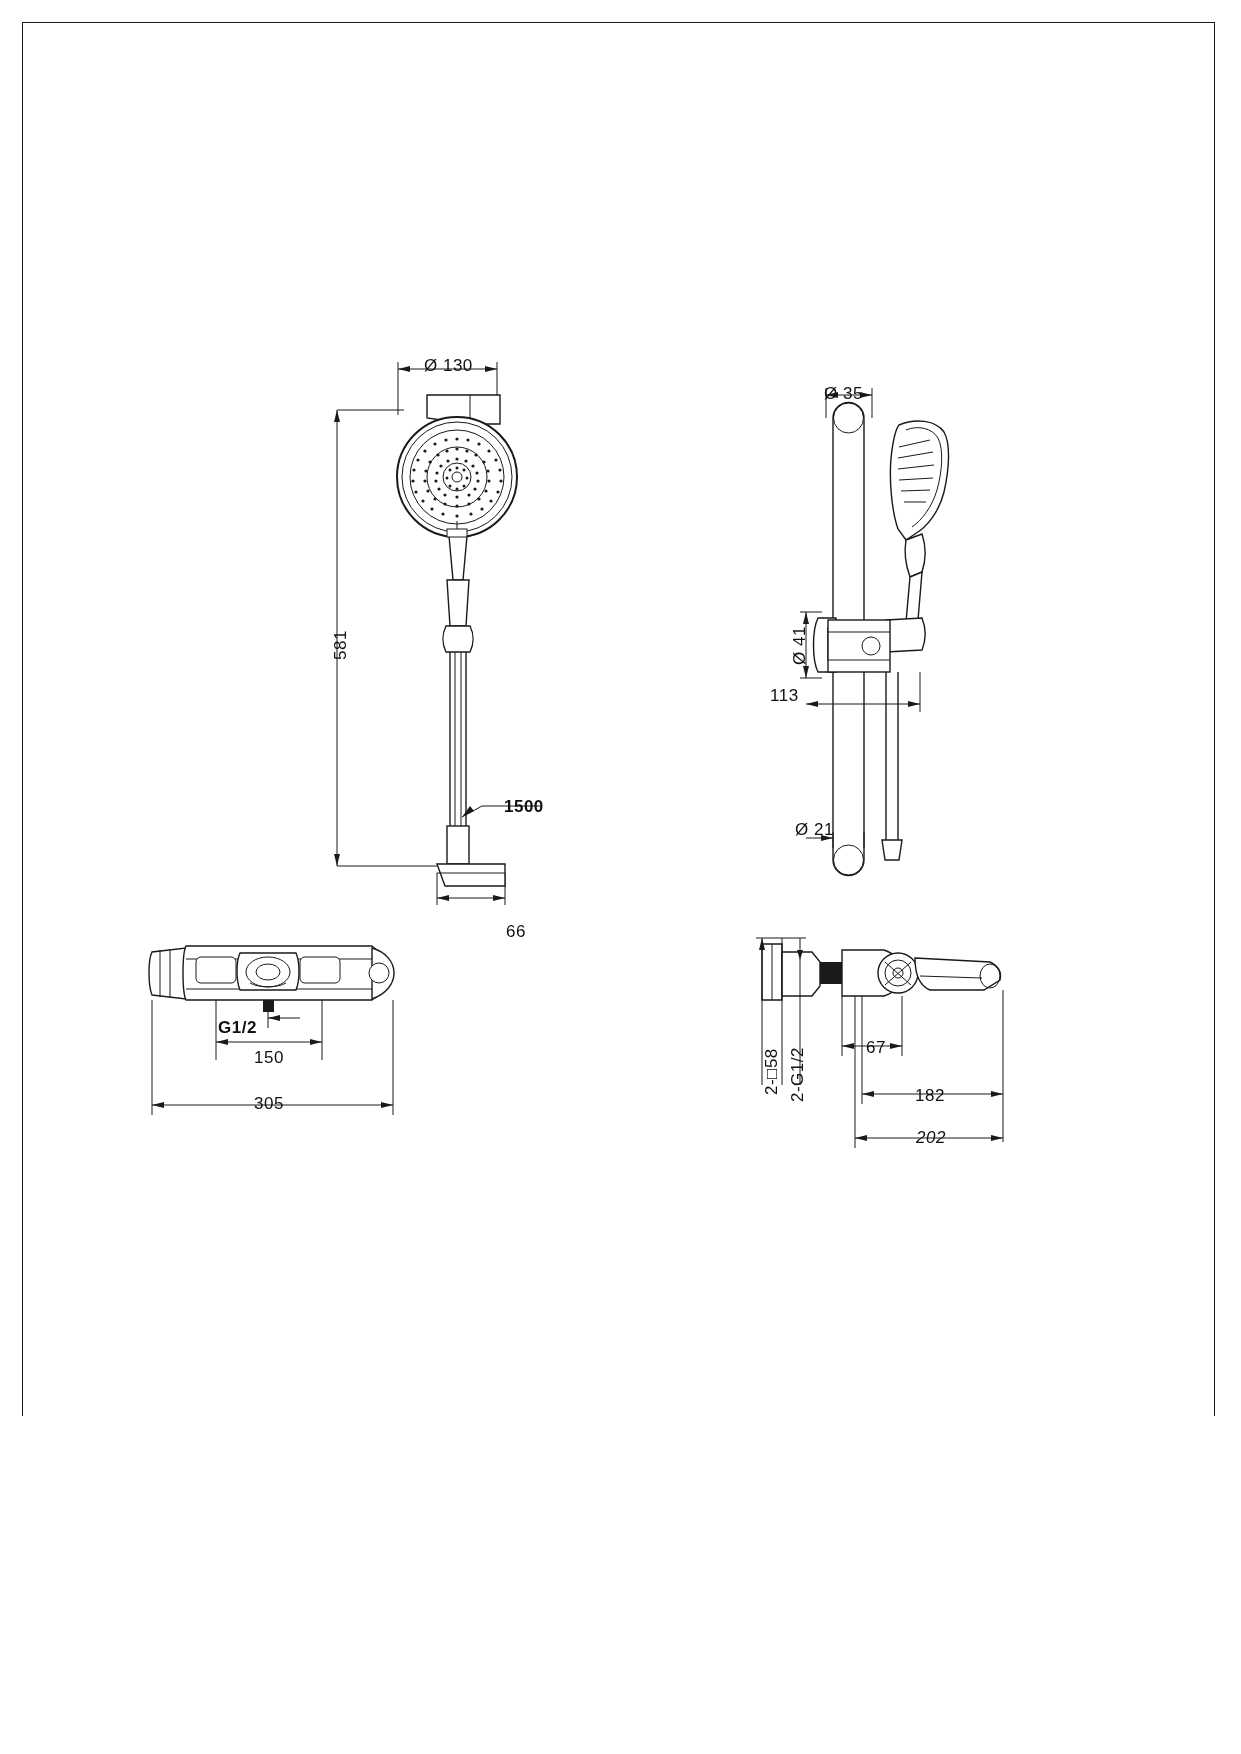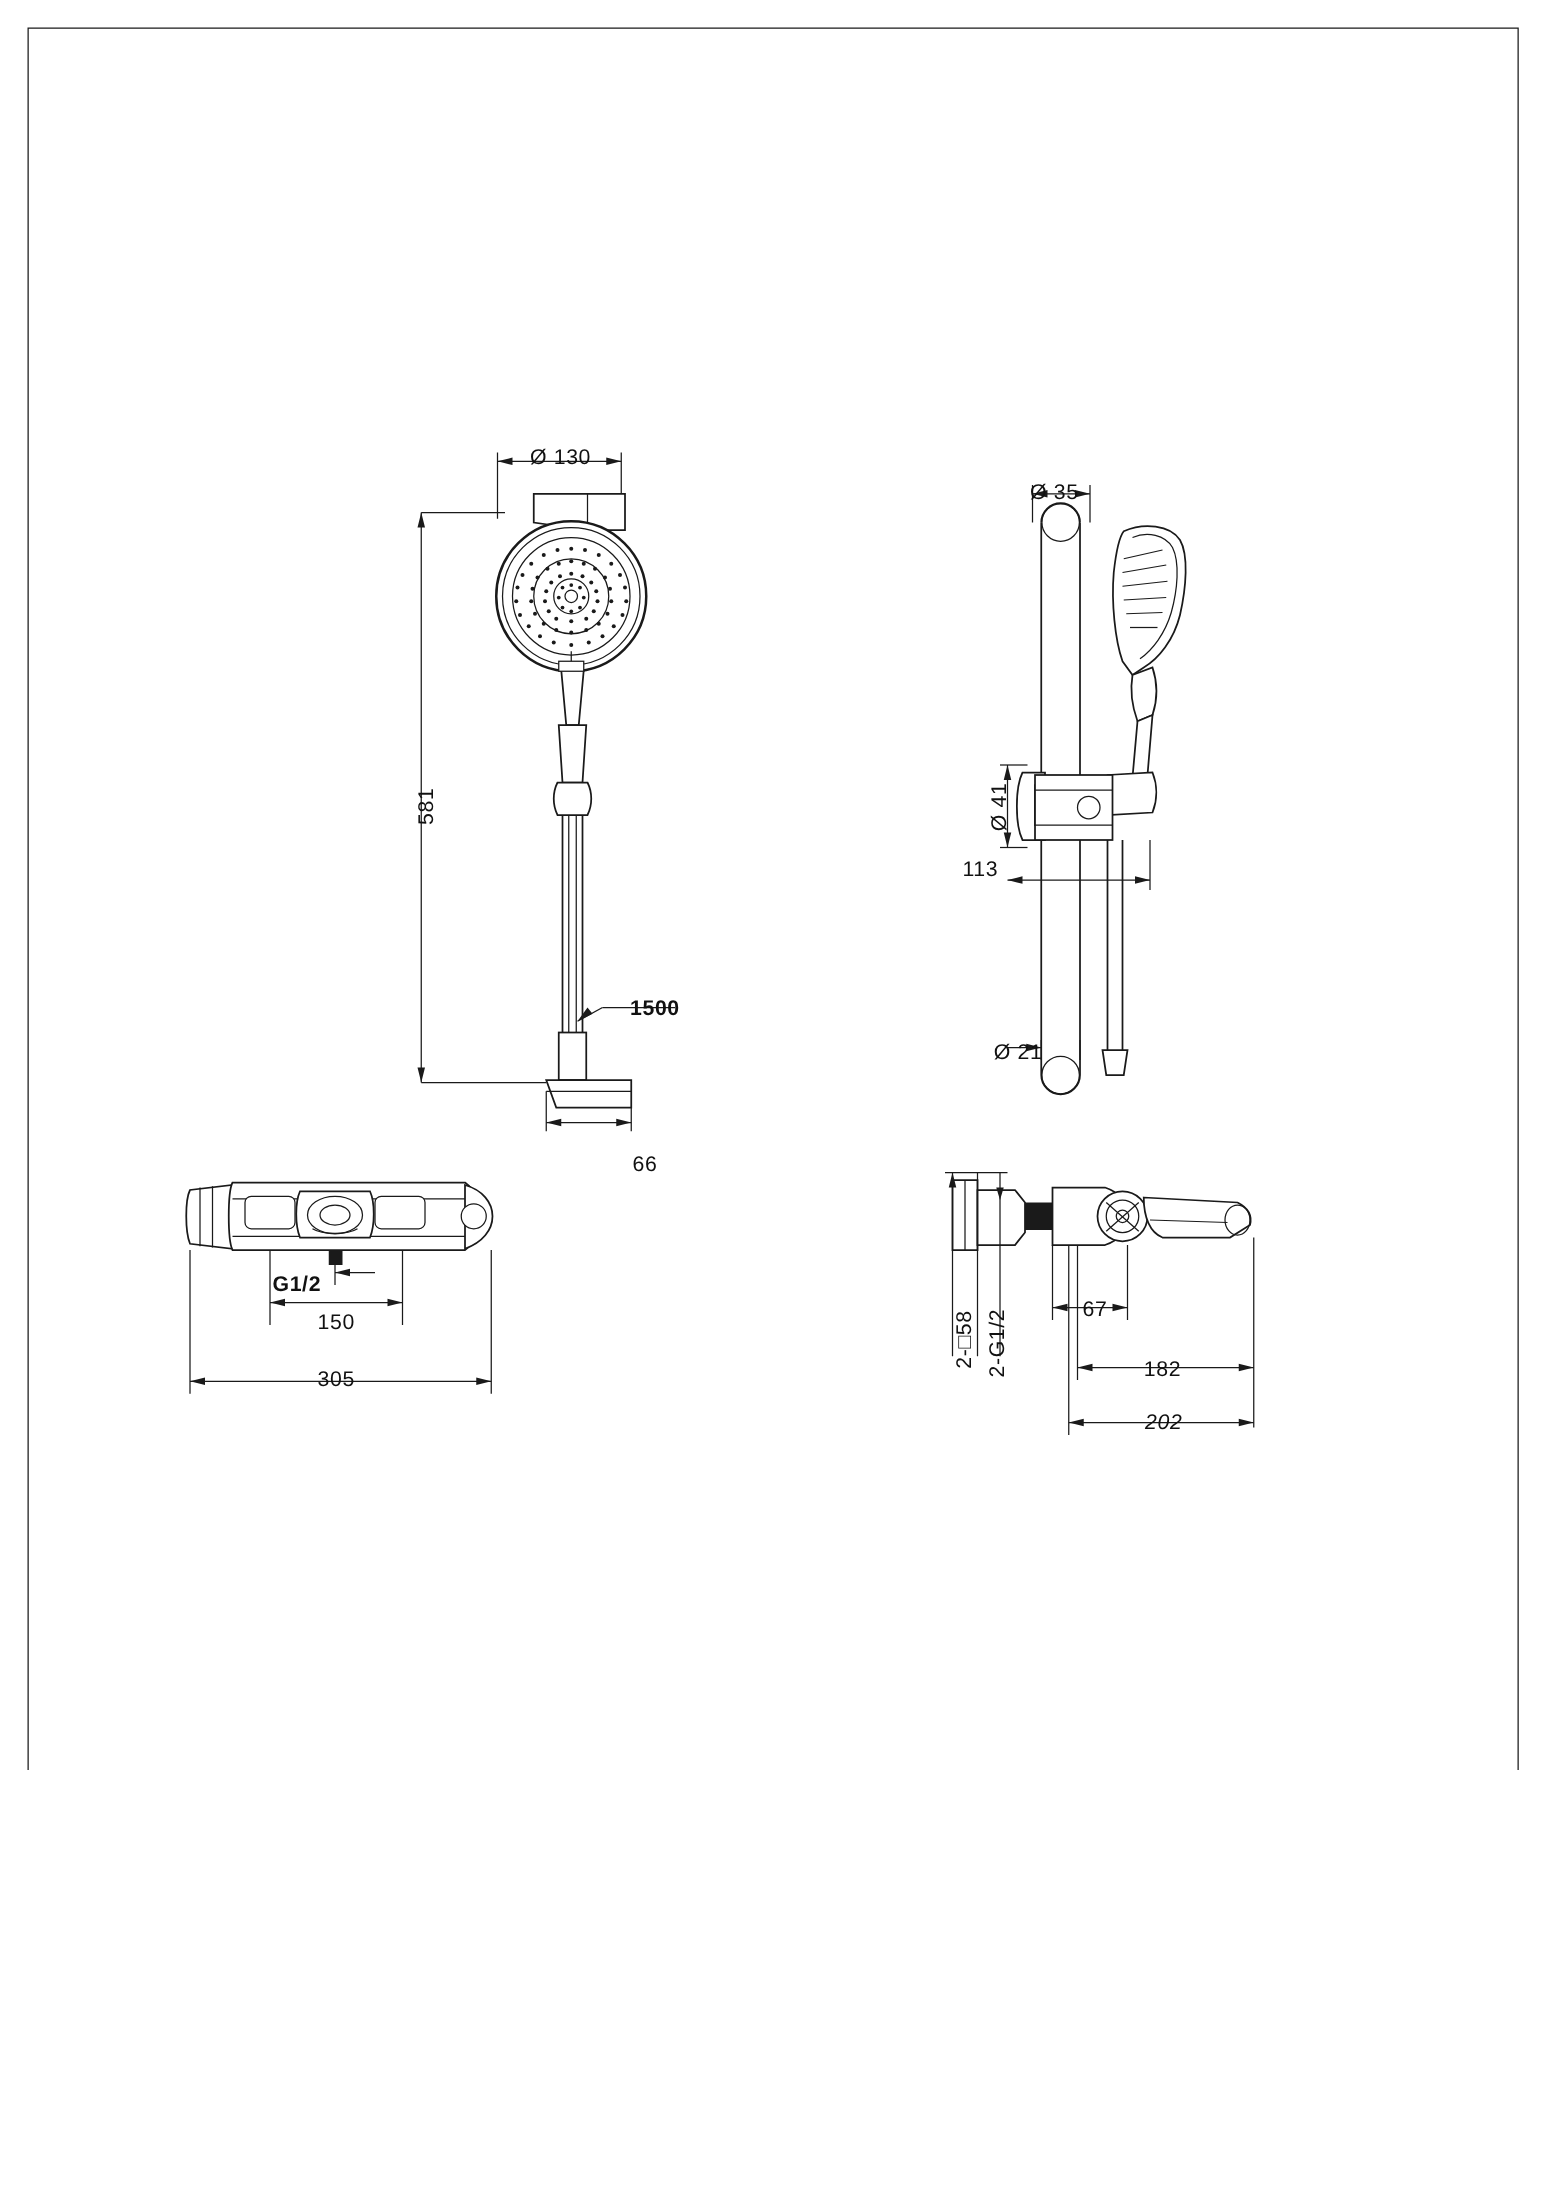--- a/index.html
+++ b/index.html
@@ -328,21 +328,21 @@
   <div class="dim-text" style="left:504px; top:797px;font-weight:bold;">1500</div>
 
   <div class="dim-text" style="left:458px; top:922px;margin-left:48px;">66</div>
 
   <div class="dim-text" style="left:824px; top:384px;">Ø 35</div>
 
   <div class="dim-text rot" style="left:790px; top:665px;">Ø 41</div>
 
   <div class="dim-text" style="left:770px; top:686px;">113</div>
 
-  <div class="dim-text" style="left:795px; top:820px;margin-top:12px;">Ø 21</div>
+  <div class="dim-text" style="left:795px; top:820px;">Ø 21</div>
 
   <div class="dim-text" style="left:218px; top:1018px;font-weight:bold;">G1/2</div>
 
   <div class="dim-text" style="left:254px; top:1048px;">150</div>
 
   <div class="dim-text" style="left:254px; top:1094px;text-align:right;">305</div>
 
   <div class="dim-text rot" style="left:762px; top:1095px;">2-□58</div>
 
   <div class="dim-text rot" style="left:788px; top:1102px;">2-G1/2</div>

